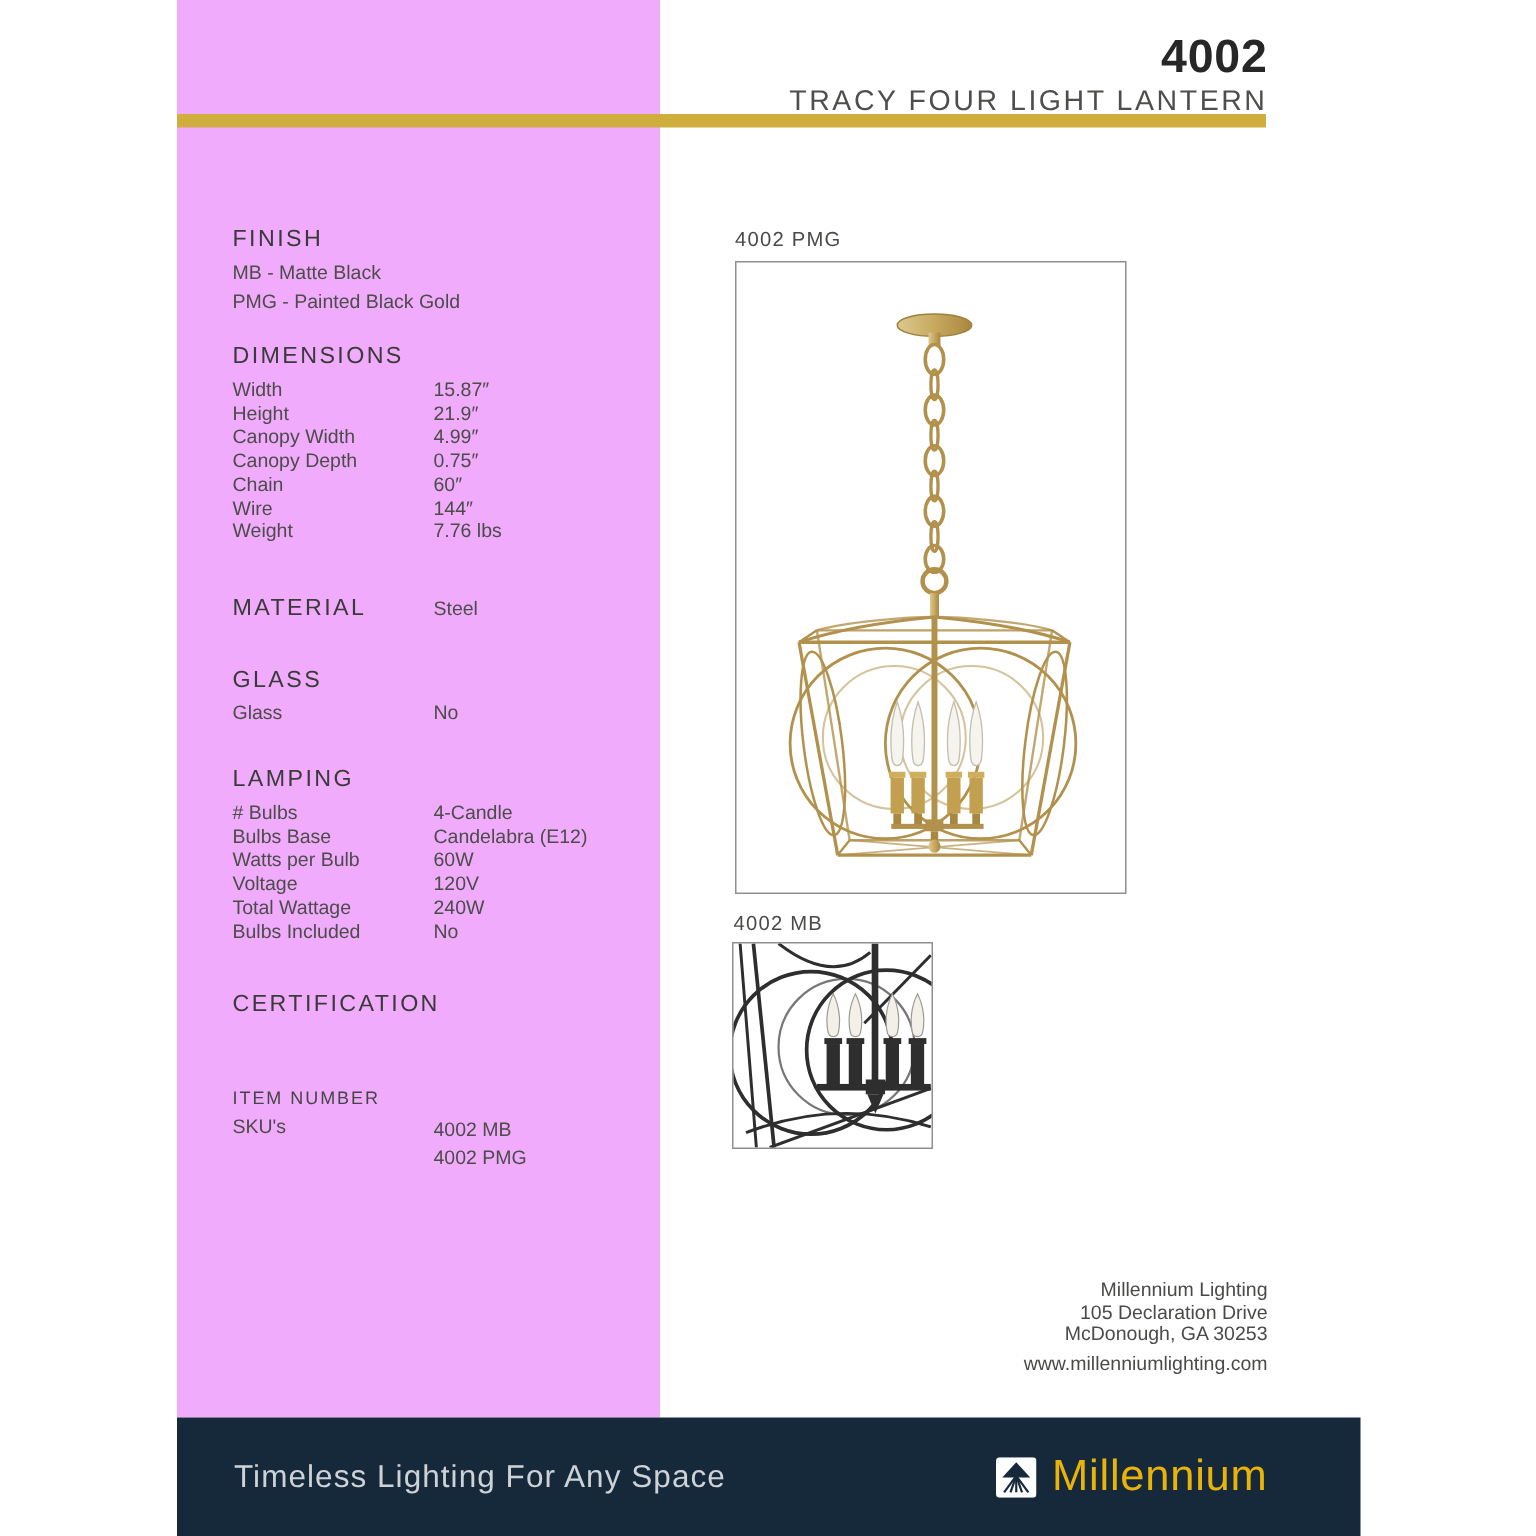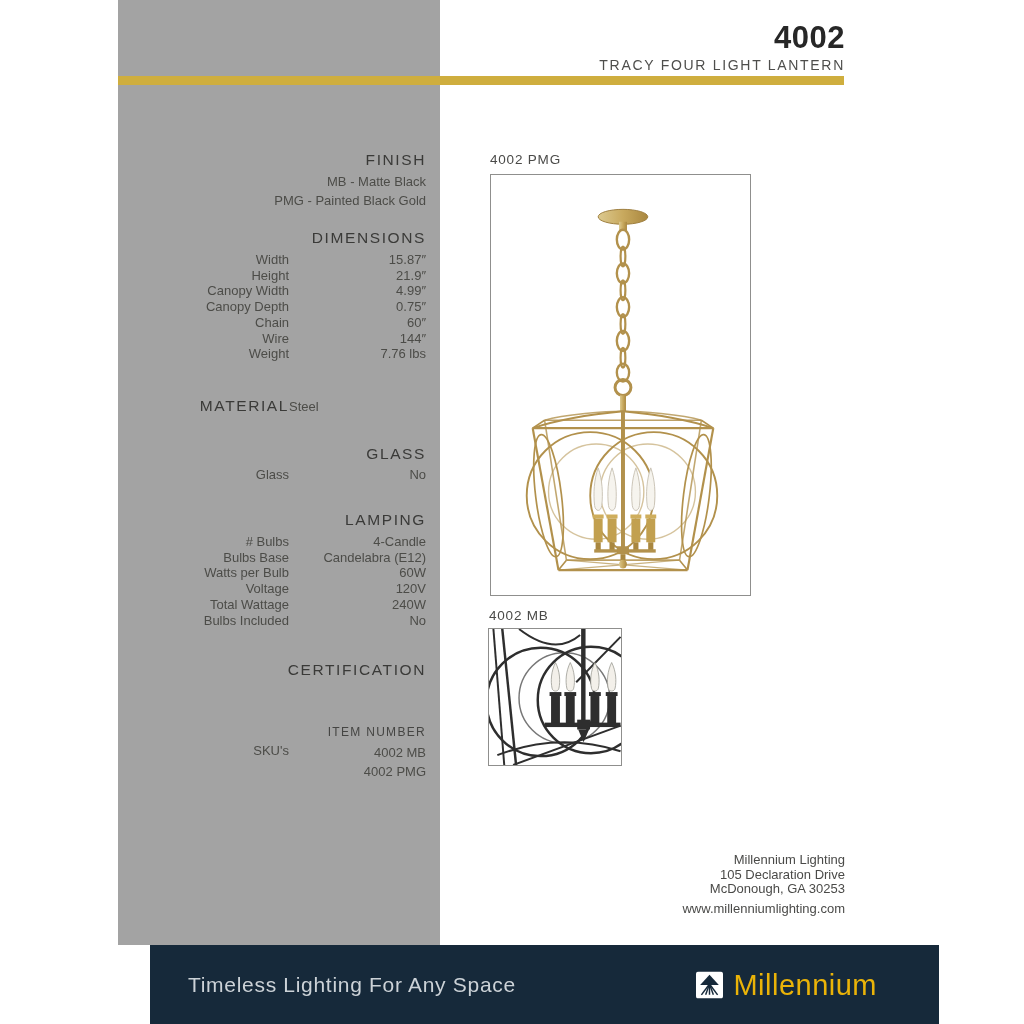--- a/index.html
+++ b/index.html
@@ -5,22 +5,21 @@
   * { margin:0; padding:0; box-sizing:border-box; }
   html,body { width:1024px; height:1024px; background:#ffffff; }
   .page {
     position:relative; width:1024px; height:1024px; background:#ffffff;
     font-family:"Liberation Sans", sans-serif; color:#4b4b4b; overflow:hidden;
   }
 
   
   .sidebar {
     position:absolute; left:118px; top:0; width:322px; height:945px;
-    background:#a3a3a3;
-    text-align:right;
+    background:#f0abfc;
   }
   .spec-section { position:absolute; left:37px; right:14px; }
   .spec-heading {
     font-size:15.5px; font-weight:500; letter-spacing:1.6px; color:#3a3a38;
     margin-bottom:4px;
   }
   .spec-heading.small { font-size:12px; letter-spacing:1.3px; color:#454543; }
   .spec-row { display:flex; font-size:13px; line-height:15.7px; color:#4c4c48; }
   .spec-row .lbl { width:134px; flex:none; }
   .spec-row .val { flex:1; }
@@ -30,41 +29,40 @@
   .inline-head .val { font-size:13px; color:#4c4c48; }
   .stack .val div { line-height:19px; }
 
   
   .gold-bar {
     position:absolute; left:118px; top:76px; width:726px; height:9px;
     background:#cfae3e;
   }
   .header-block { position:absolute; top:22px; right:179px; text-align:right; }
   .product-number { font-size:31px; font-weight:600; color:#272727; letter-spacing:0.5px; line-height:32px; }
-  .product-name { font-size:14px; font-weight:400; letter-spacing:1.7px; color:#4e4e4c; margin-top:3px; }
+  .product-name { font-size:19px; font-weight:400; letter-spacing:1.7px; color:#4e4e4c; margin-top:3px; }
 
   
   .fig-caption { position:absolute; font-size:13.5px; letter-spacing:0.8px; color:#4a4a48; }
   .fig-box { position:absolute; background:#ffffff; border:1px solid #8f8f8d; }
   #pmg-caption { left:490px; top:152px; }
   #pmg-box { left:490px; top:174px; width:261px; height:422px; }
   #mb-caption { left:489px; top:608px; }
   #mb-box { left:488px; top:628px; width:134px; height:138px; }
   .fig-box svg { display:block; width:100%; height:100%; }
 
   
   .contact { position:absolute; right:179px; top:853px; text-align:right;
     font-size:13px; line-height:14.6px; color:#4a4a48; }
   .contact .website { margin-top:5px; }
 
   
   .footer {
     position:absolute; left:118px; top:945px; width:789px; height:79px;
     background:#16293a;
-    margin-left:32px;
   }
   .tagline {
     position:absolute; left:38px; top:50%; transform:translateY(-50%);
     font-size:21px; font-weight:300; letter-spacing:0.7px; color:#ccd2d7;
   }
   .brand { position:absolute; right:62px; top:50%; transform:translateY(-50%);
     display:flex; align-items:center; gap:10px; }
   .brand-text { font-size:29px; font-weight:300; letter-spacing:0.5px; color:#eab308; }
 </style>
 </head>

